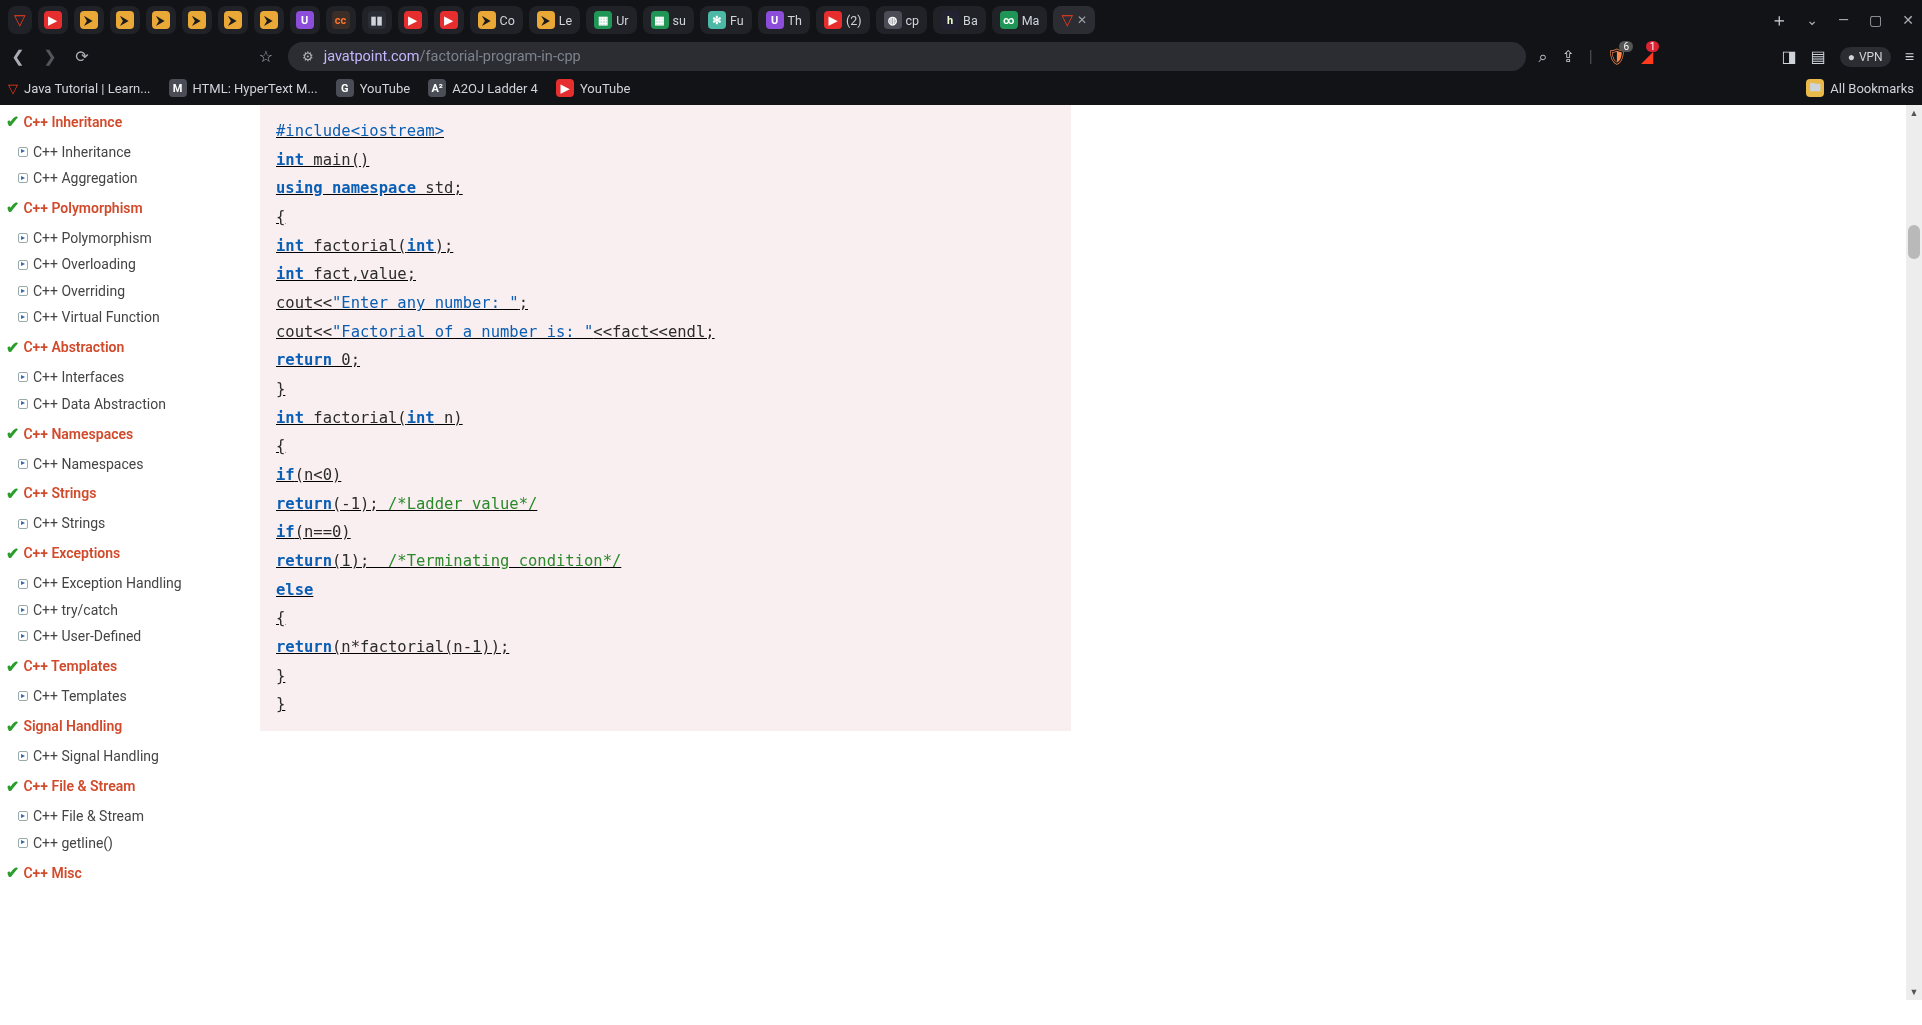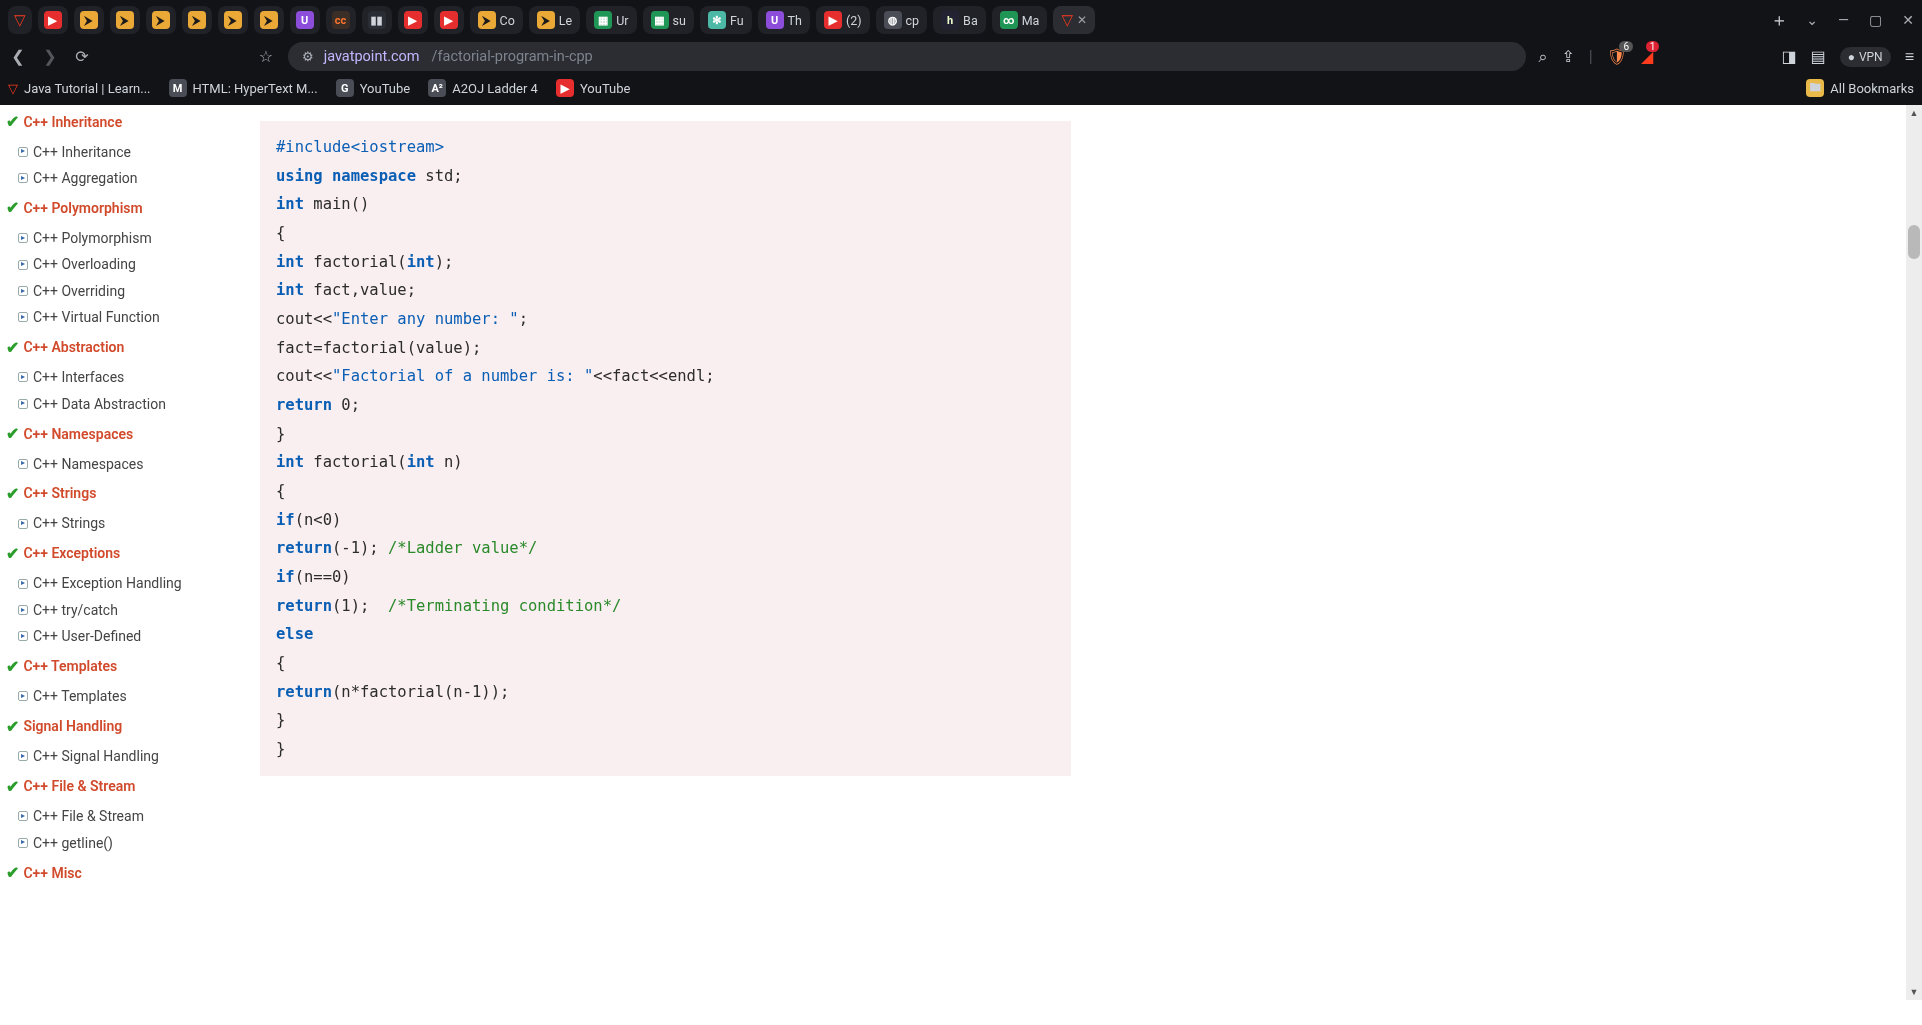--- a/index.html
+++ b/index.html
@@ -14,21 +14,21 @@
 .tab.icon-only { padding:5px 6px; }
 .tab.active { background:#2b2d33; }
 .tab .close { font-size:12px; opacity:.7; }
 .plus { font-size:18px; margin-left:4px; }
 
 .url-row { gap:12px; }
 .nav-icon { width:20px; display:flex; justify-content:center; font-size:16px; opacity:.8; }
 .urlbox { flex:1; display:flex; align-items:center; gap:10px; background:#2b2d33; border-radius:20px; padding:6px 14px; font-size:14.5px; }
 .urlbox .lock { font-size:13px; opacity:.8; }
 .urlbox .host { color:#c4b5fd; }
-.urlbox .path { color:#7e838c;margin-left:12px; }
+.urlbox .path { color:#7e838c; }
 .right-icons { display:flex; gap:14px; align-items:center; }
 .badge { position:relative; }
 .badge-num { position:absolute; top:-6px; right:-6px; background:var(--bg); color:#fff; border-radius:8px; font-size:10px; padding:0 4px; }
 .vpn { background:#2b2d33; padding:3px 8px; border-radius:12px; font-size:12px; display:flex; gap:4px; align-items:center; }
 .win-controls { display:flex; gap:20px; font-size:14px; opacity:.8; margin-left:12px; }
 
 .bm-row { gap:18px; font-size:13px; padding-bottom:8px; }
 .bm { display:flex; align-items:center; gap:6px; white-space:nowrap; }
 .bm-row .spacer { flex:1; }
 
@@ -42,21 +42,21 @@
 
 
 .viewport { height: calc(1025px - 130px); display:flex; background:#fff; position:relative; }
 .sidebar { width:248px; background:#fff; overflow-y:auto; font-size:14px; line-height:1.6; padding-bottom:30px; }
 .sb-heading { display:flex; align-items:center; gap:4px; color:#d14a2b; font-weight:600; padding:4px 6px 4px 6px; }
 .sb-heading .check { color:#2a9d2a; font-size:16px; }
 .sb-item { display:flex; align-items:center; gap:5px; color:#444; padding:2px 6px 2px 18px; }
 .sb-item .arrow { width:10px; height:10px; border:1px solid #9aa; border-radius:2px; display:inline-flex; align-items:center; justify-content:center; font-size:8px; color:#36a; }
 
 .content-wrap { flex:1; display:flex; }
-.main-col { width:835px; padding:16px 12px; }
+.main-col { width:835px; padding:0 12px;text-decoration:underline; }
 .code-block { background:#f9eef0; padding:12px 16px; font-family:"Segoe UI", Consolas, monospace; font-size:15.5px; line-height:1.85; color:#2c2c2c; }
 .code-block .line { white-space:pre; }
 .kw { color:#0a5fb5; font-weight:600; }
 .pp { color:#0a5fb5; }
 .str { color:#0a5fb5; }
 .cmt { color:#2a8a2a; }
 
 .right-gap { flex:1; background:#fff; }
 
 .vscroll { position:absolute; right:0; top:0; bottom:0; width:16px; background:#ededed; }
@@ -336,27 +336,26 @@
       <div class="sb-heading">
         <span class="check">✔</span>
         <span>C++ Misc</span>
       </div>
     </div>
 
   <div class="content-wrap">
     <div class="main-col">
       <div class="code-block" id="code-block">
           <div class="line"><span class="pp">#include&lt;iostream&gt;</span></div>
+          <div class="line"><span class="kw">int</span><span> main()</span></div>
           <div class="line"><span class="kw">using namespace</span><span> std;</span></div>
-          <div class="line"><span class="kw">int</span><span> main()</span></div>
           <div class="line"><span>{</span></div>
           <div class="line"><span class="kw">int</span><span> factorial(</span><span class="kw">int</span><span>);</span></div>
           <div class="line"><span class="kw">int</span><span> fact,value;</span></div>
           <div class="line"><span>cout&lt;&lt;</span><span class="str">"Enter any number: "</span><span>;</span></div>
-          <div class="line"><span>fact=factorial(value);</span></div>
           <div class="line"><span>cout&lt;&lt;</span><span class="str">"Factorial of a number is: "</span><span>&lt;&lt;fact&lt;&lt;endl;</span></div>
           <div class="line"><span class="kw">return</span><span> 0;</span></div>
           <div class="line"><span>}</span></div>
           <div class="line"><span class="kw">int</span><span> factorial(</span><span class="kw">int</span><span> n)</span></div>
           <div class="line"><span>{</span></div>
           <div class="line"><span class="kw">if</span><span>(n&lt;0)</span></div>
           <div class="line"><span class="kw">return</span><span>(-1); </span><span class="cmt">/*Ladder value*/</span></div>
           <div class="line"><span class="kw">if</span><span>(n==0)</span></div>
           <div class="line"><span class="kw">return</span><span>(1);  </span><span class="cmt">/*Terminating condition*/</span></div>
           <div class="line"><span class="kw">else</span></div>

